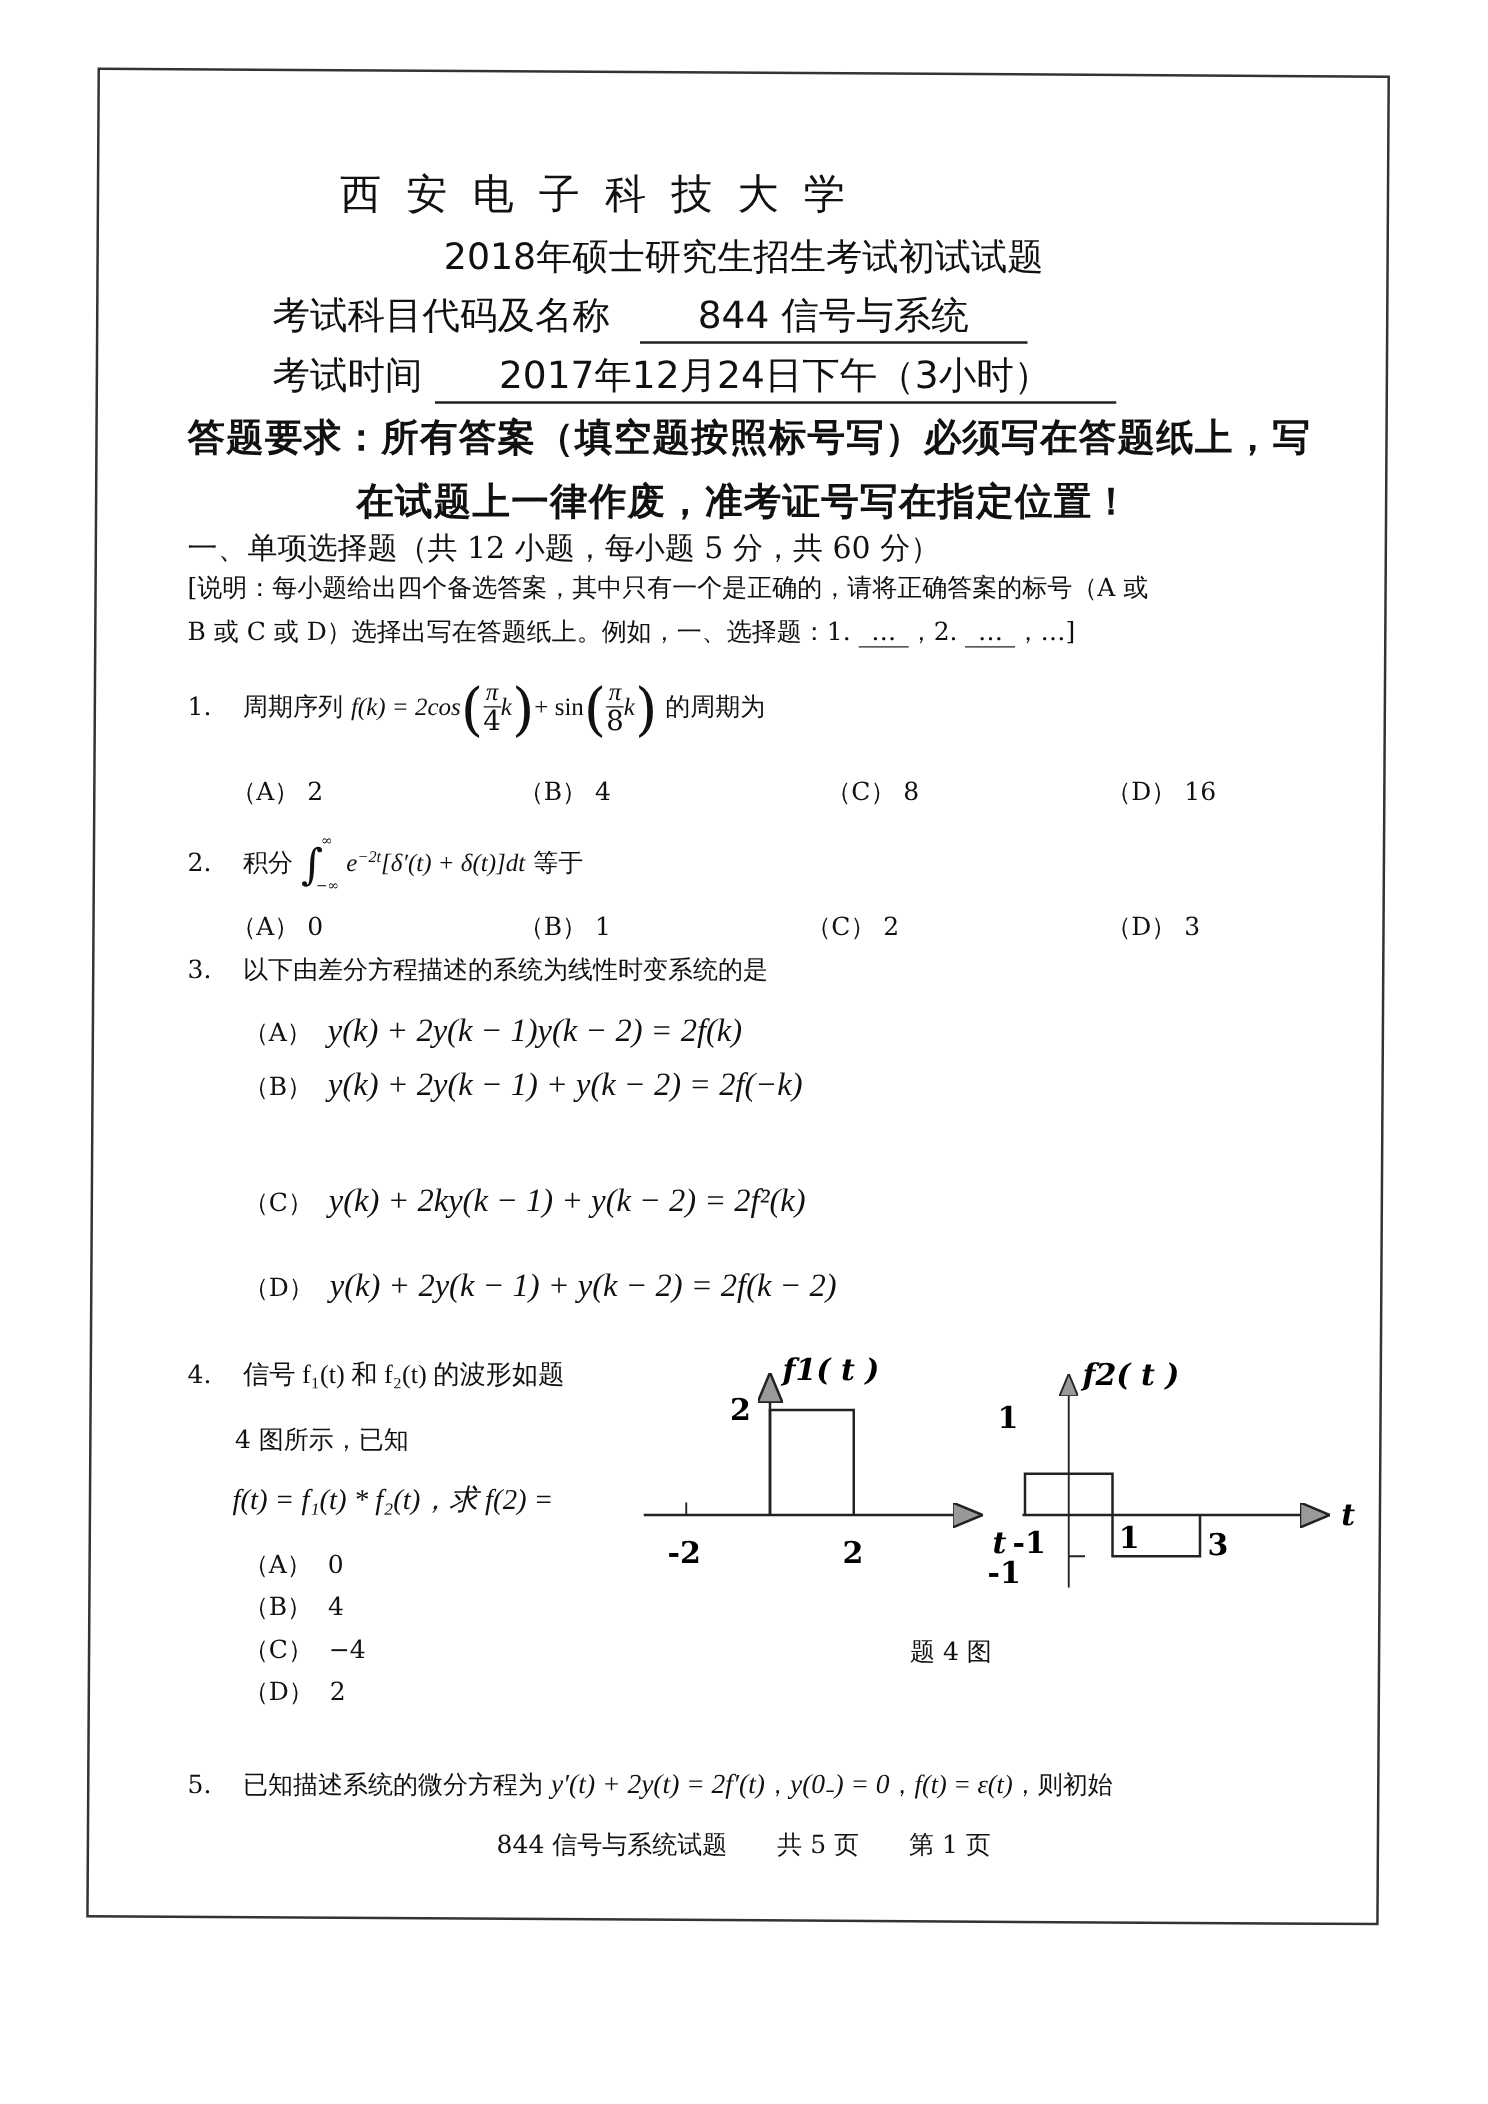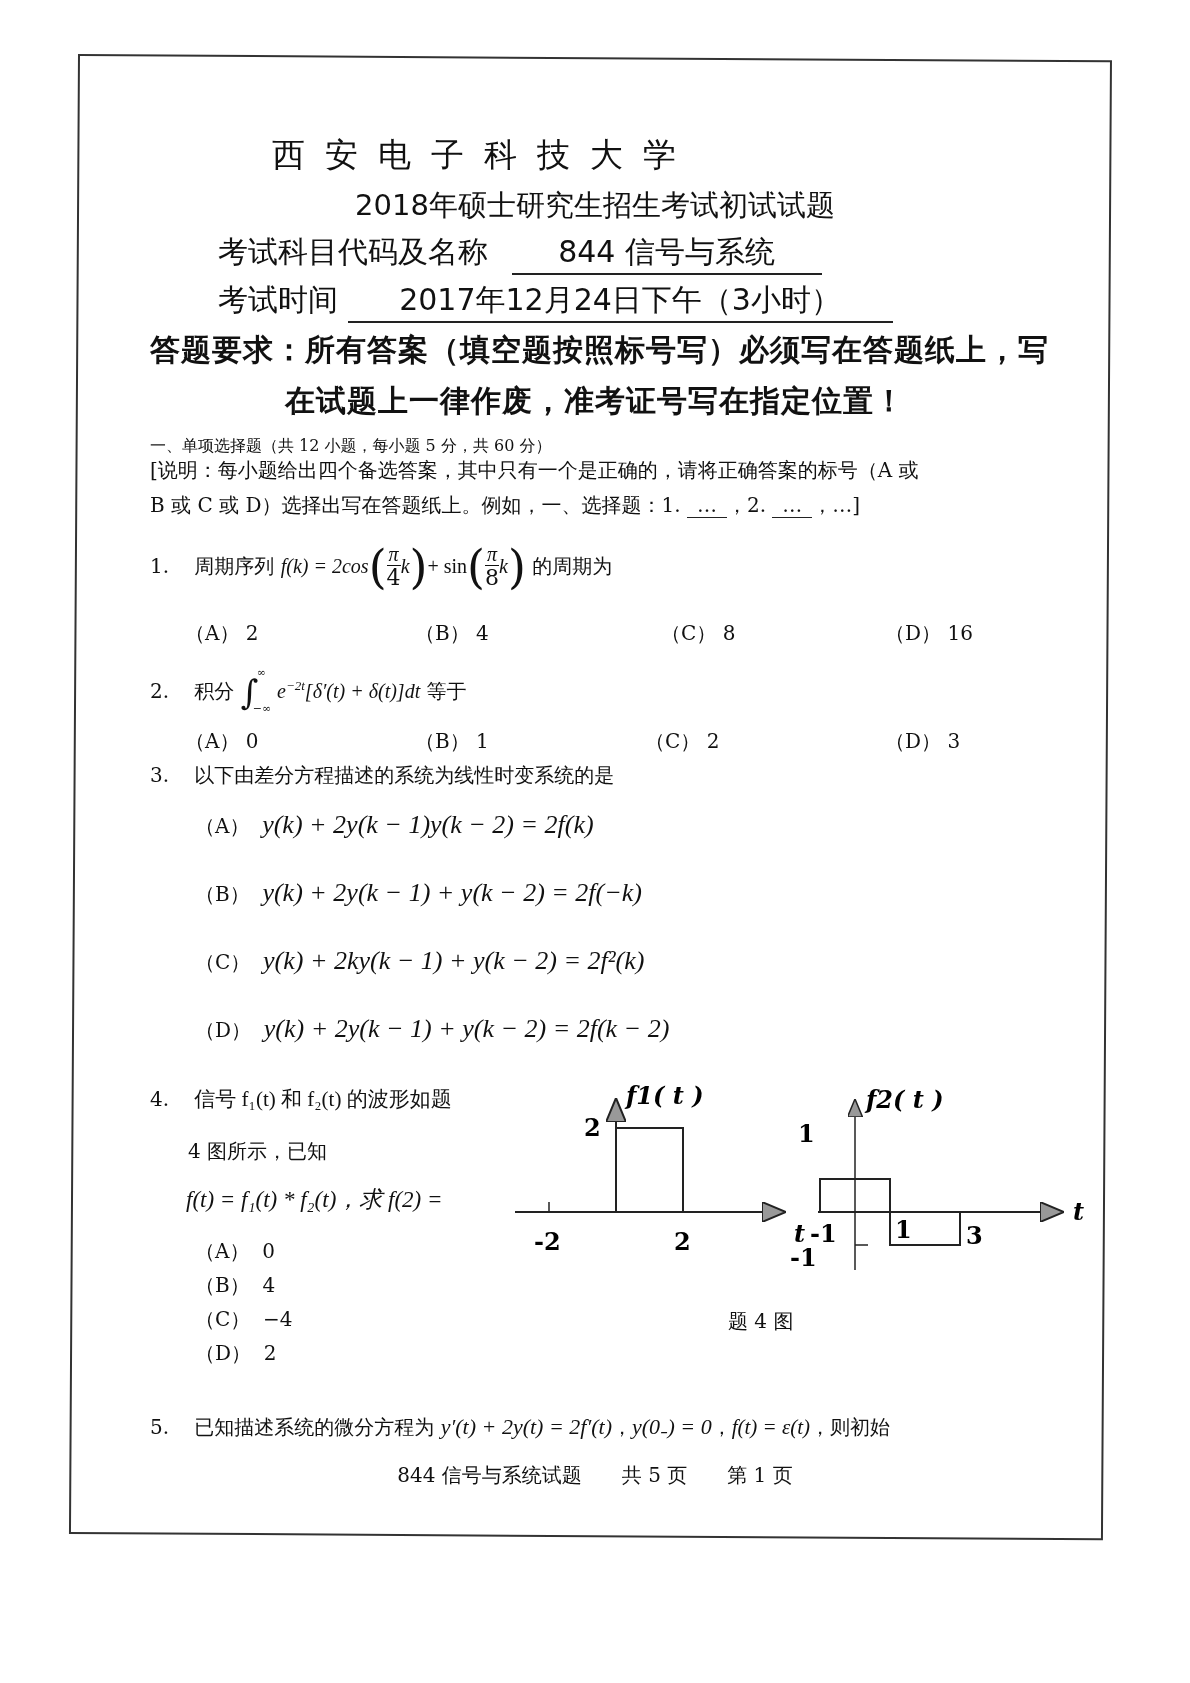--- a/index.html
+++ b/index.html
@@ -7,21 +7,21 @@
   .page-frame { position:absolute; left:78px; top:54px; width:1034px; height:1480px; border:2px solid #333; box-sizing:border-box; transform:rotate(0.35deg); transform-origin:0 0; }
   .abs { position:absolute; white-space:nowrap; }
   .title-univ { left:0; width:968px; top:133px; text-align:center; font-size:33px; letter-spacing:20px; font-family:"DejaVu Serif", serif; }
   .title-exam { left:0; width:1190px; top:186px; text-align:center; font-size:29px; font-family:"DejaVu Sans", sans-serif; }
   .meta-row { font-size:30px; font-family:"DejaVu Sans", sans-serif; }
   .meta-subject { left:218px; top:232px; }
   .meta-time { left:218px; top:280px; }
   .uline { display:inline-block; border-bottom:2px solid #222; text-align:center; }
   .req1 { left:150px; top:330px; font-size:30px; font-weight:bold; font-family:"DejaVu Sans", sans-serif; letter-spacing:1px; }
   .req2 { left:0; width:1190px; text-align:center; top:381px; font-size:30px; font-weight:bold; font-family:"DejaVu Sans", sans-serif; letter-spacing:1px; }
-  .sec { left:150px; top:436px; font-size:16px; }
+  .sec { left:150px; top:422px; font-size:24px; }
   .note1 { left:150px; top:457px; font-size:20px; }
   .note2 { left:150px; top:492px; font-size:20px; }
   .blank { display:inline-block; width:40px; border-bottom:1.5px solid #222; text-align:center; }
   .qnum { display:inline-block; width:38px; }
   .q { font-size:20px; }
   .math { font-family:"Liberation Serif", serif; font-style:italic; font-size:20px; }
   .up { font-style:normal; }
   .frac { display:inline-flex; flex-direction:column; align-items:center; vertical-align:middle; font-size:22px; line-height:1.05; }
   .frac .num { border-bottom:1.5px solid #111; padding:0 2px; }
   .bigp { font-size:46px; font-style:normal; vertical-align:middle; font-weight:200; }
@@ -98,21 +98,21 @@
   <span class="opt" style="left:700px;"><span>（D）</span> <span>3</span></span>
 </div>
 
 <div class="abs q" style="left:150px;top:762px;">
   <span class="qnum">3.</span>
   <span>以下由差分方程描述的系统为线性时变系统的是</span>
 </div>
 <div class="abs q3opt" style="left:195px;top:810px;">
   <span>（A）</span>&nbsp;&nbsp;<span class="math">y(k) + 2y(k − 1)y(k − 2) = 2f(k)</span>
 </div>
-<div class="abs q3opt" style="left:195px;top:878px;">
+<div class="abs q3opt" style="left:195px;top:853px;">
   <span>（B）</span>&nbsp;&nbsp;<span class="math">y(k) + 2y(k − 1) + y(k − 2) = 2f(−k)</span>
 </div>
 <div class="abs q3opt" style="left:195px;top:946px;">
   <span>（C）</span>&nbsp;&nbsp;<span class="math">y(k) + 2ky(k − 1) + y(k − 2) = 2f²(k)</span>
 </div>
 <div class="abs q3opt" style="left:195px;top:1014px;">
   <span>（D）</span>&nbsp;&nbsp;<span class="math">y(k) + 2y(k − 1) + y(k − 2) = 2f(k − 2)</span>
 </div>
 
 <div class="abs q" style="left:150px;top:1085px;">

